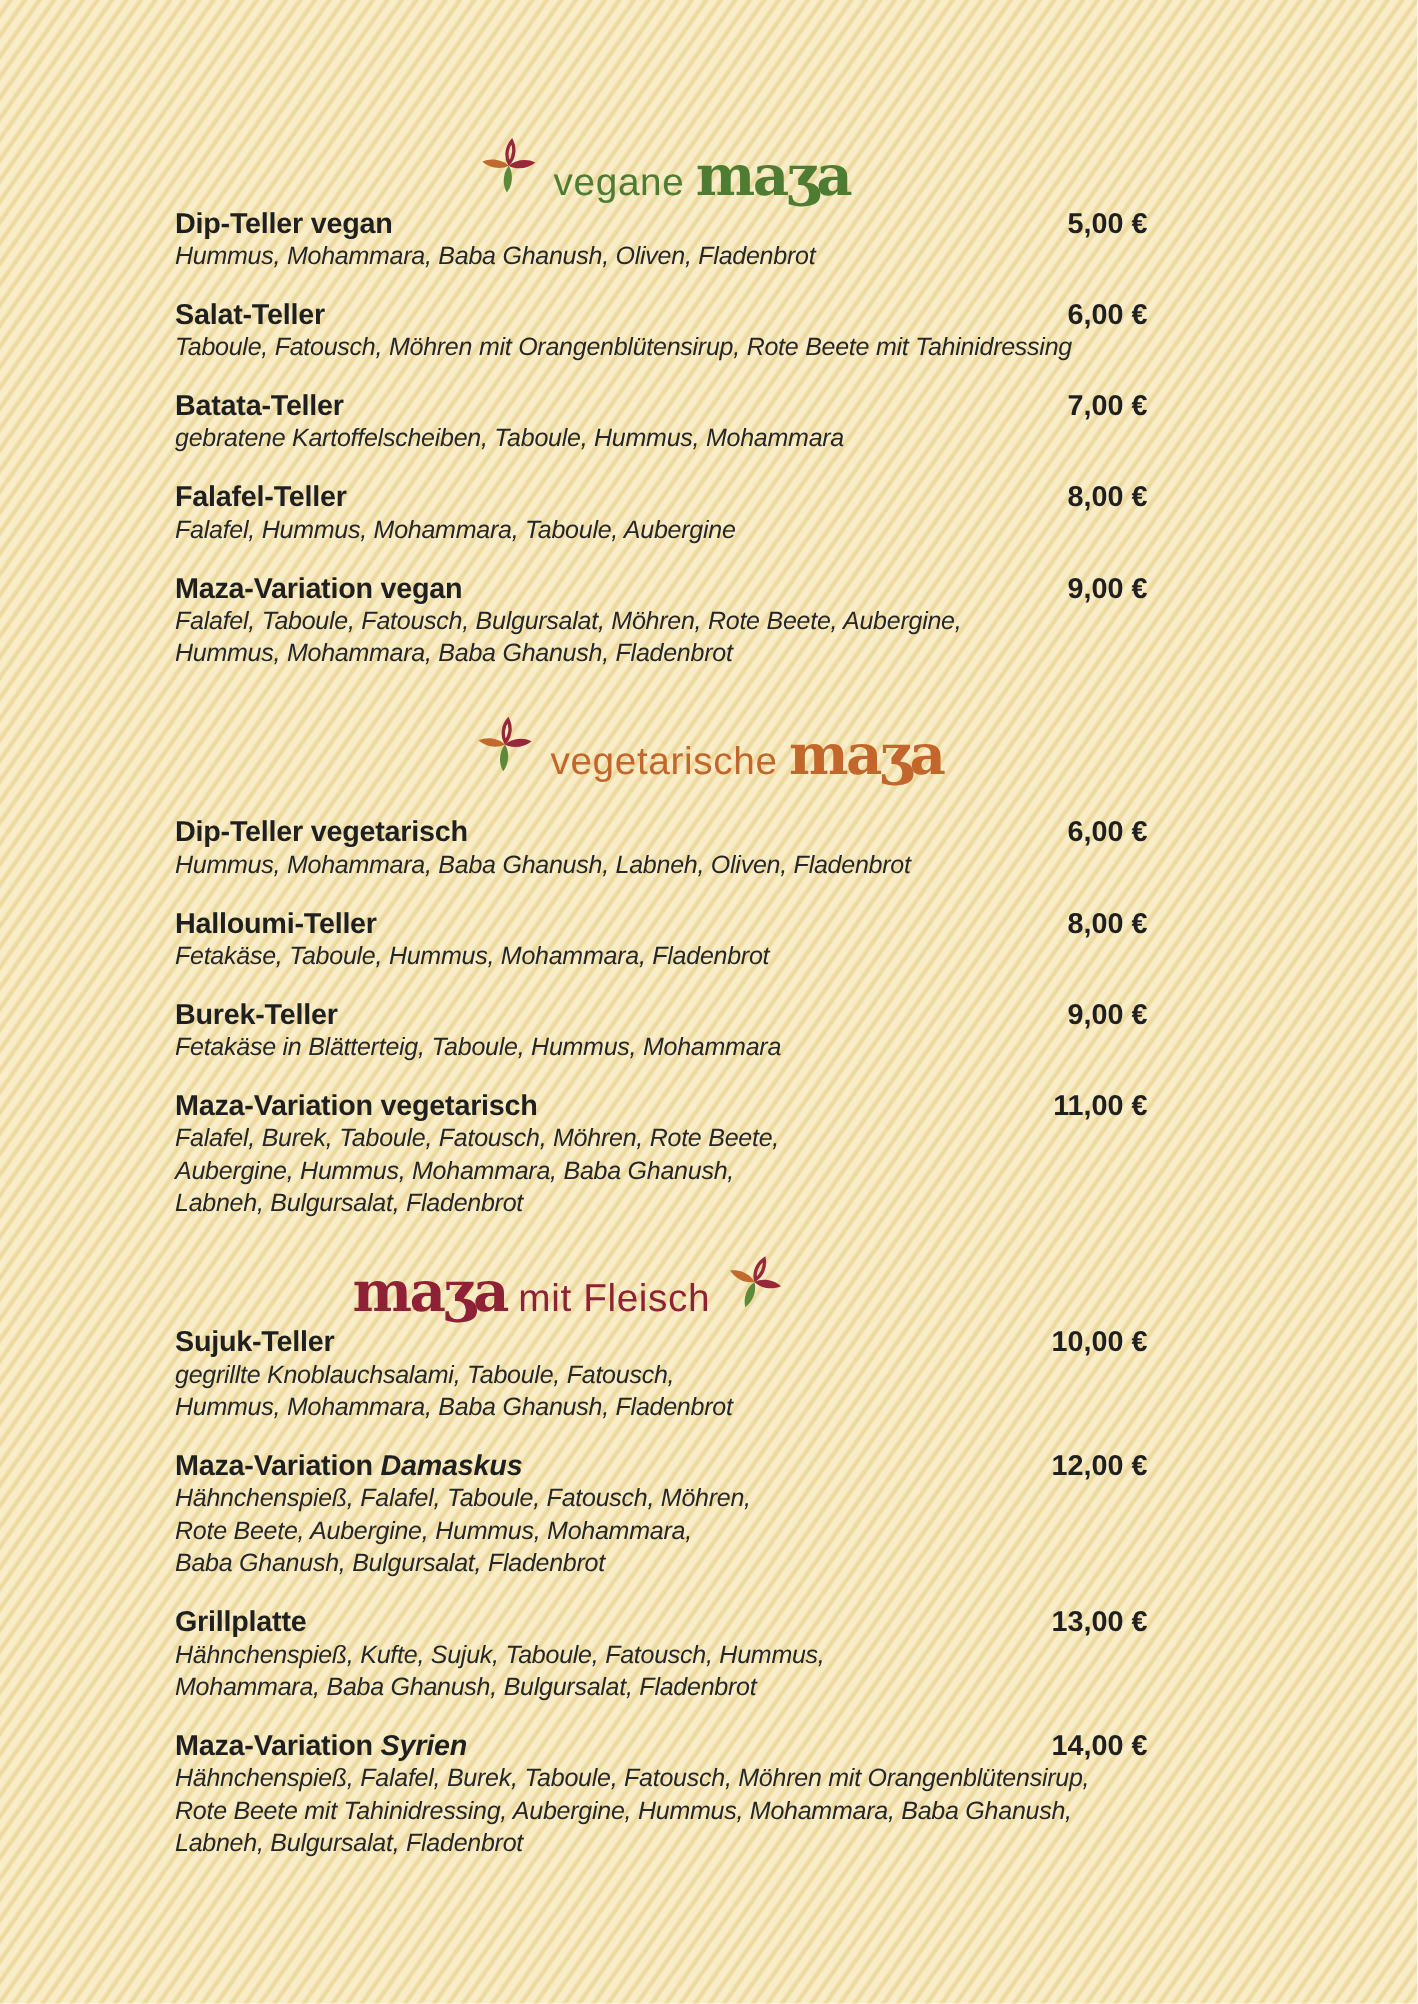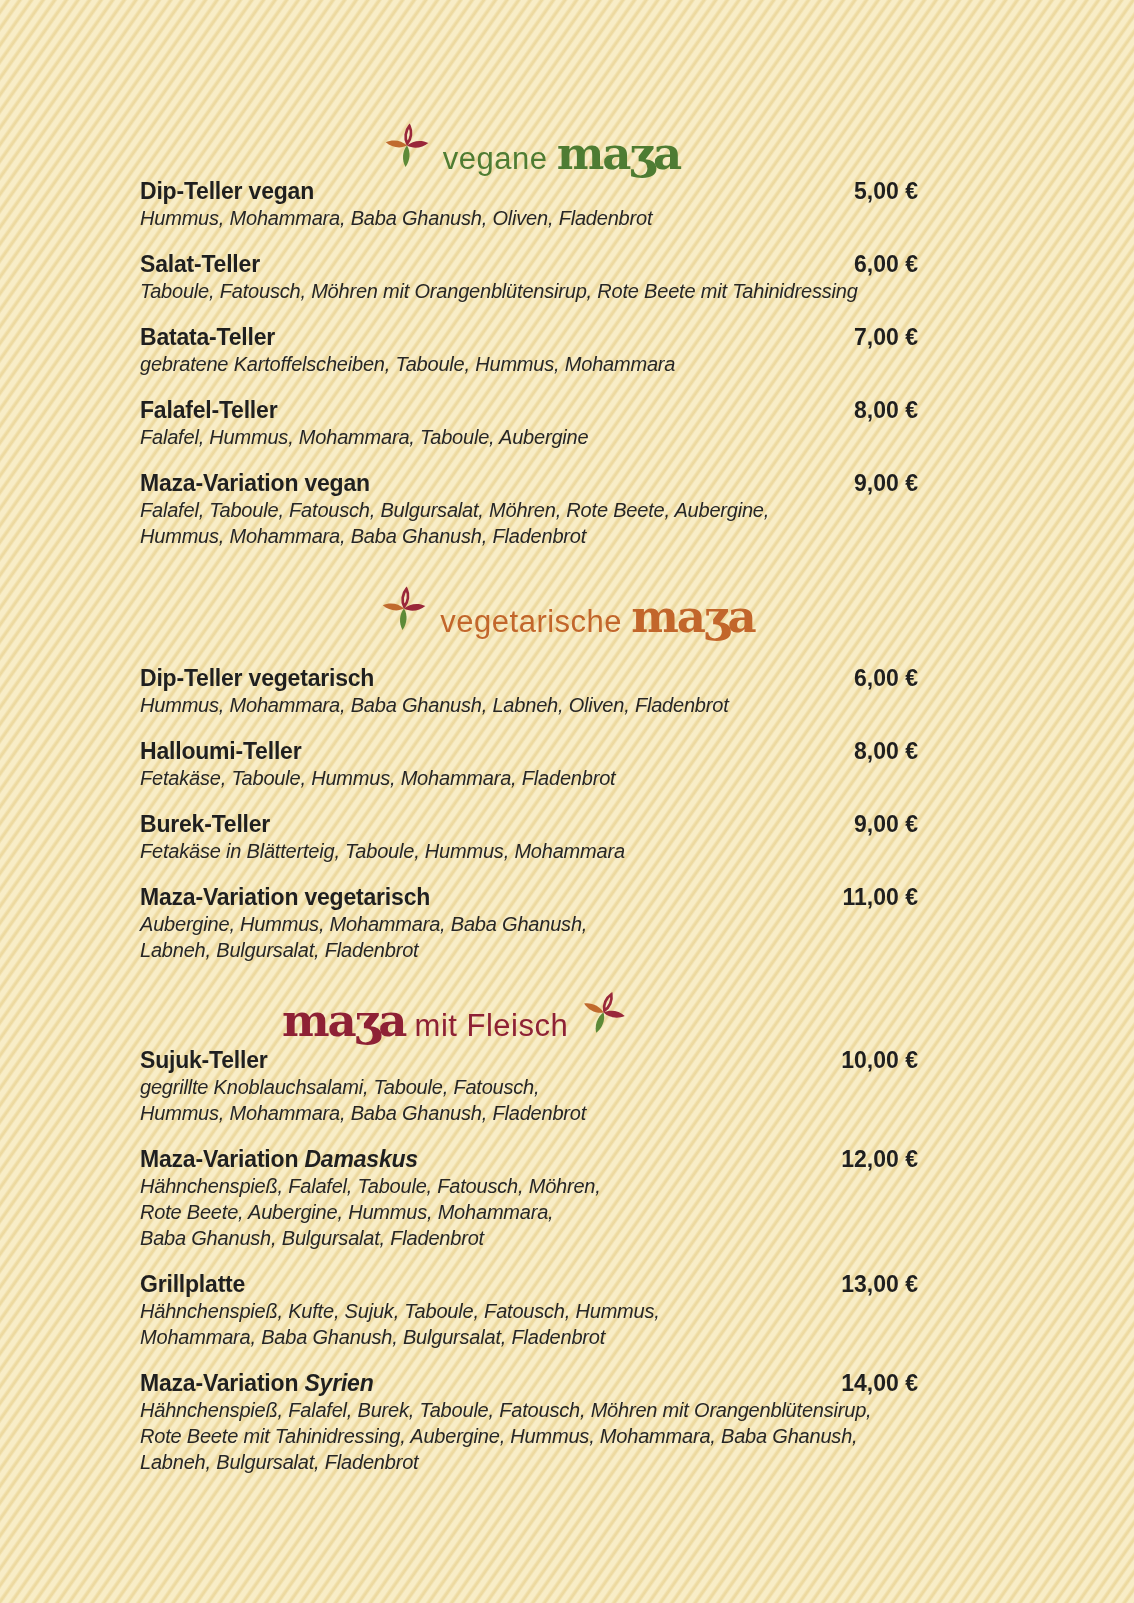--- a/index.html
+++ b/index.html
@@ -13,21 +13,21 @@
       #f8edc7 0px, #f8edc7 4px,
       #eedba3 6px, #ecd89e 7.5px,
       #f8edc7 9.5px
     );
     font-family: "Liberation Sans", sans-serif;
     color: #1f1f1f;
   }
   #content {
     position: absolute;
     left: 140px;
-    top: 17px;
+    top: 4px;
     width: 778px;
     padding-top: 88px;
     box-sizing: content-box;
   }
   
   .hdr {
     display: flex;
     align-items: flex-end;
     gap: 7px;
     height: 72px;
@@ -171,20 +171,21 @@
               <span class="item-name">Burek-Teller</span>
               <span class="item-price">9,00 €</span>
             </div>
             <div class="item-desc">Fetakäse in Blätterteig, Taboule, Hummus, Mohammara</div>
           </div>
           <div class="item">
             <div class="item-row">
               <span class="item-name">Maza-Variation vegetarisch</span>
               <span class="item-price">11,00 €</span>
             </div>
+            <div class="item-desc">Falafel, Burek, Taboule, Fatousch, Möhren, Rote Beete,</div>
             <div class="item-desc">Aubergine, Hummus, Mohammara, Baba Ghanush,</div>
             <div class="item-desc">Labneh, Bulgursalat, Fladenbrot</div>
           </div>
         </div>
         <div>
           <div class="hdr hdr-fleisch">
             <span class="hdr-text"><span class="brand c-wine">maʒa</span><span class="hdr-suffix c-wine">&nbsp;mit Fleisch</span></span>
             <svg class="logo-svg" width="58" height="66" viewBox="0 0 108 118">
               <path d="M0,0 C-8,-11 -8,-28 0,-40 C8,-28 8,-11 0,0 Z" transform="translate(54,62) rotate(-81)" class="petal-fill-orange"></path>
               <path d="M0,0 C-8,-11 -8,-28 0,-40 C8,-28 8,-11 0,0 Z" transform="translate(54,62) rotate(83)" class="petal-fill-wine"></path>

